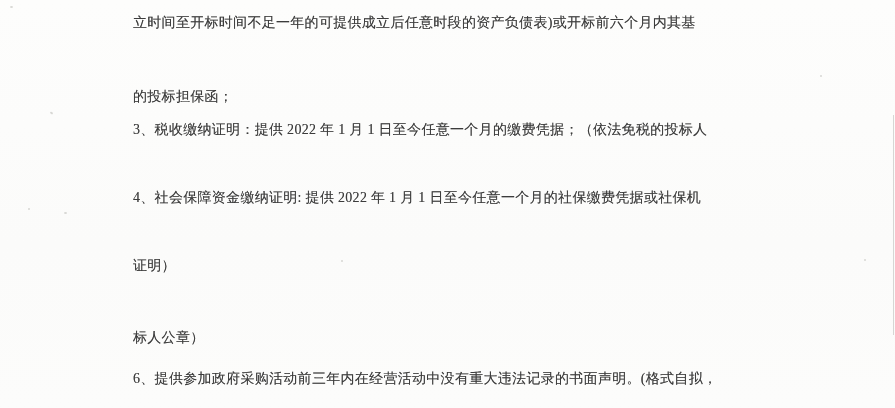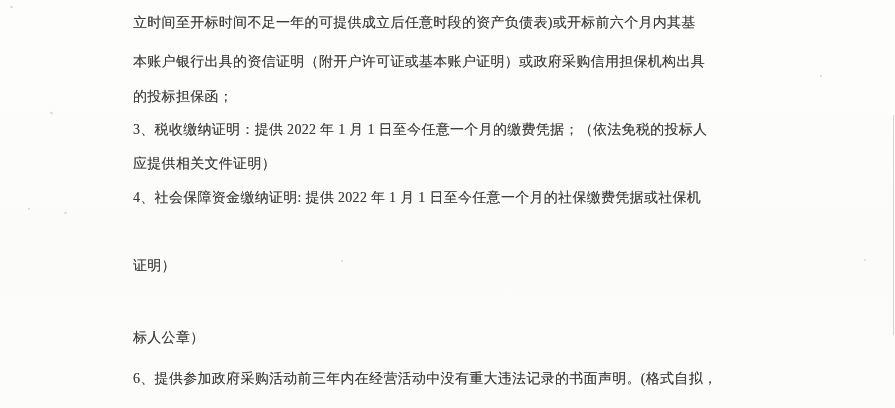--- a/index.html
+++ b/index.html
@@ -62,24 +62,22 @@
   .sp5 { left: 341px; top: 260px; width: 2px; height: 2px; }
   .sp6 { left: 820px; top: 75px;  width: 2px; height: 2px; }
   .sp7 { left: 864px; top: 259px; width: 2px; height: 2px; }
 </style>
 </head>
 <body>
 
 <div class="scan-page">
 
   <div class="line t0">立时间至开标时间不足一年的可提供成立后任意时段的资产负债表)或开标前六个月内其基</div>
-  <div class="line t1">本账户银行出具的资信证明（附开户许可证或基本账户证明）或政府采购信用担保机构出具</div>
   <div class="line t2">的投标担保函；</div>
   <div class="line t3">3、税收缴纳证明：提供 2022 年 1 月 1 日至今任意一个月的缴费凭据；（依法免税的投标人</div>
-  <div class="line t4">应提供相关文件证明）</div>
   <div class="line t5">4、社会保障资金缴纳证明: 提供 2022 年 1 月 1 日至今任意一个月的社保缴费凭据或社保机</div>
   <div class="line t7">证明）</div>
   <div class="line t9">标人公章）</div>
   <div class="line t10">6、提供参加政府采购活动前三年内在经营活动中没有重大违法记录的书面声明。(格式自拟，</div>
 
   <div class="page-edge-line"></div>
 
   <div class="speck sp1"></div>
   <div class="speck sp2"></div>
   <div class="speck sp3"></div>

